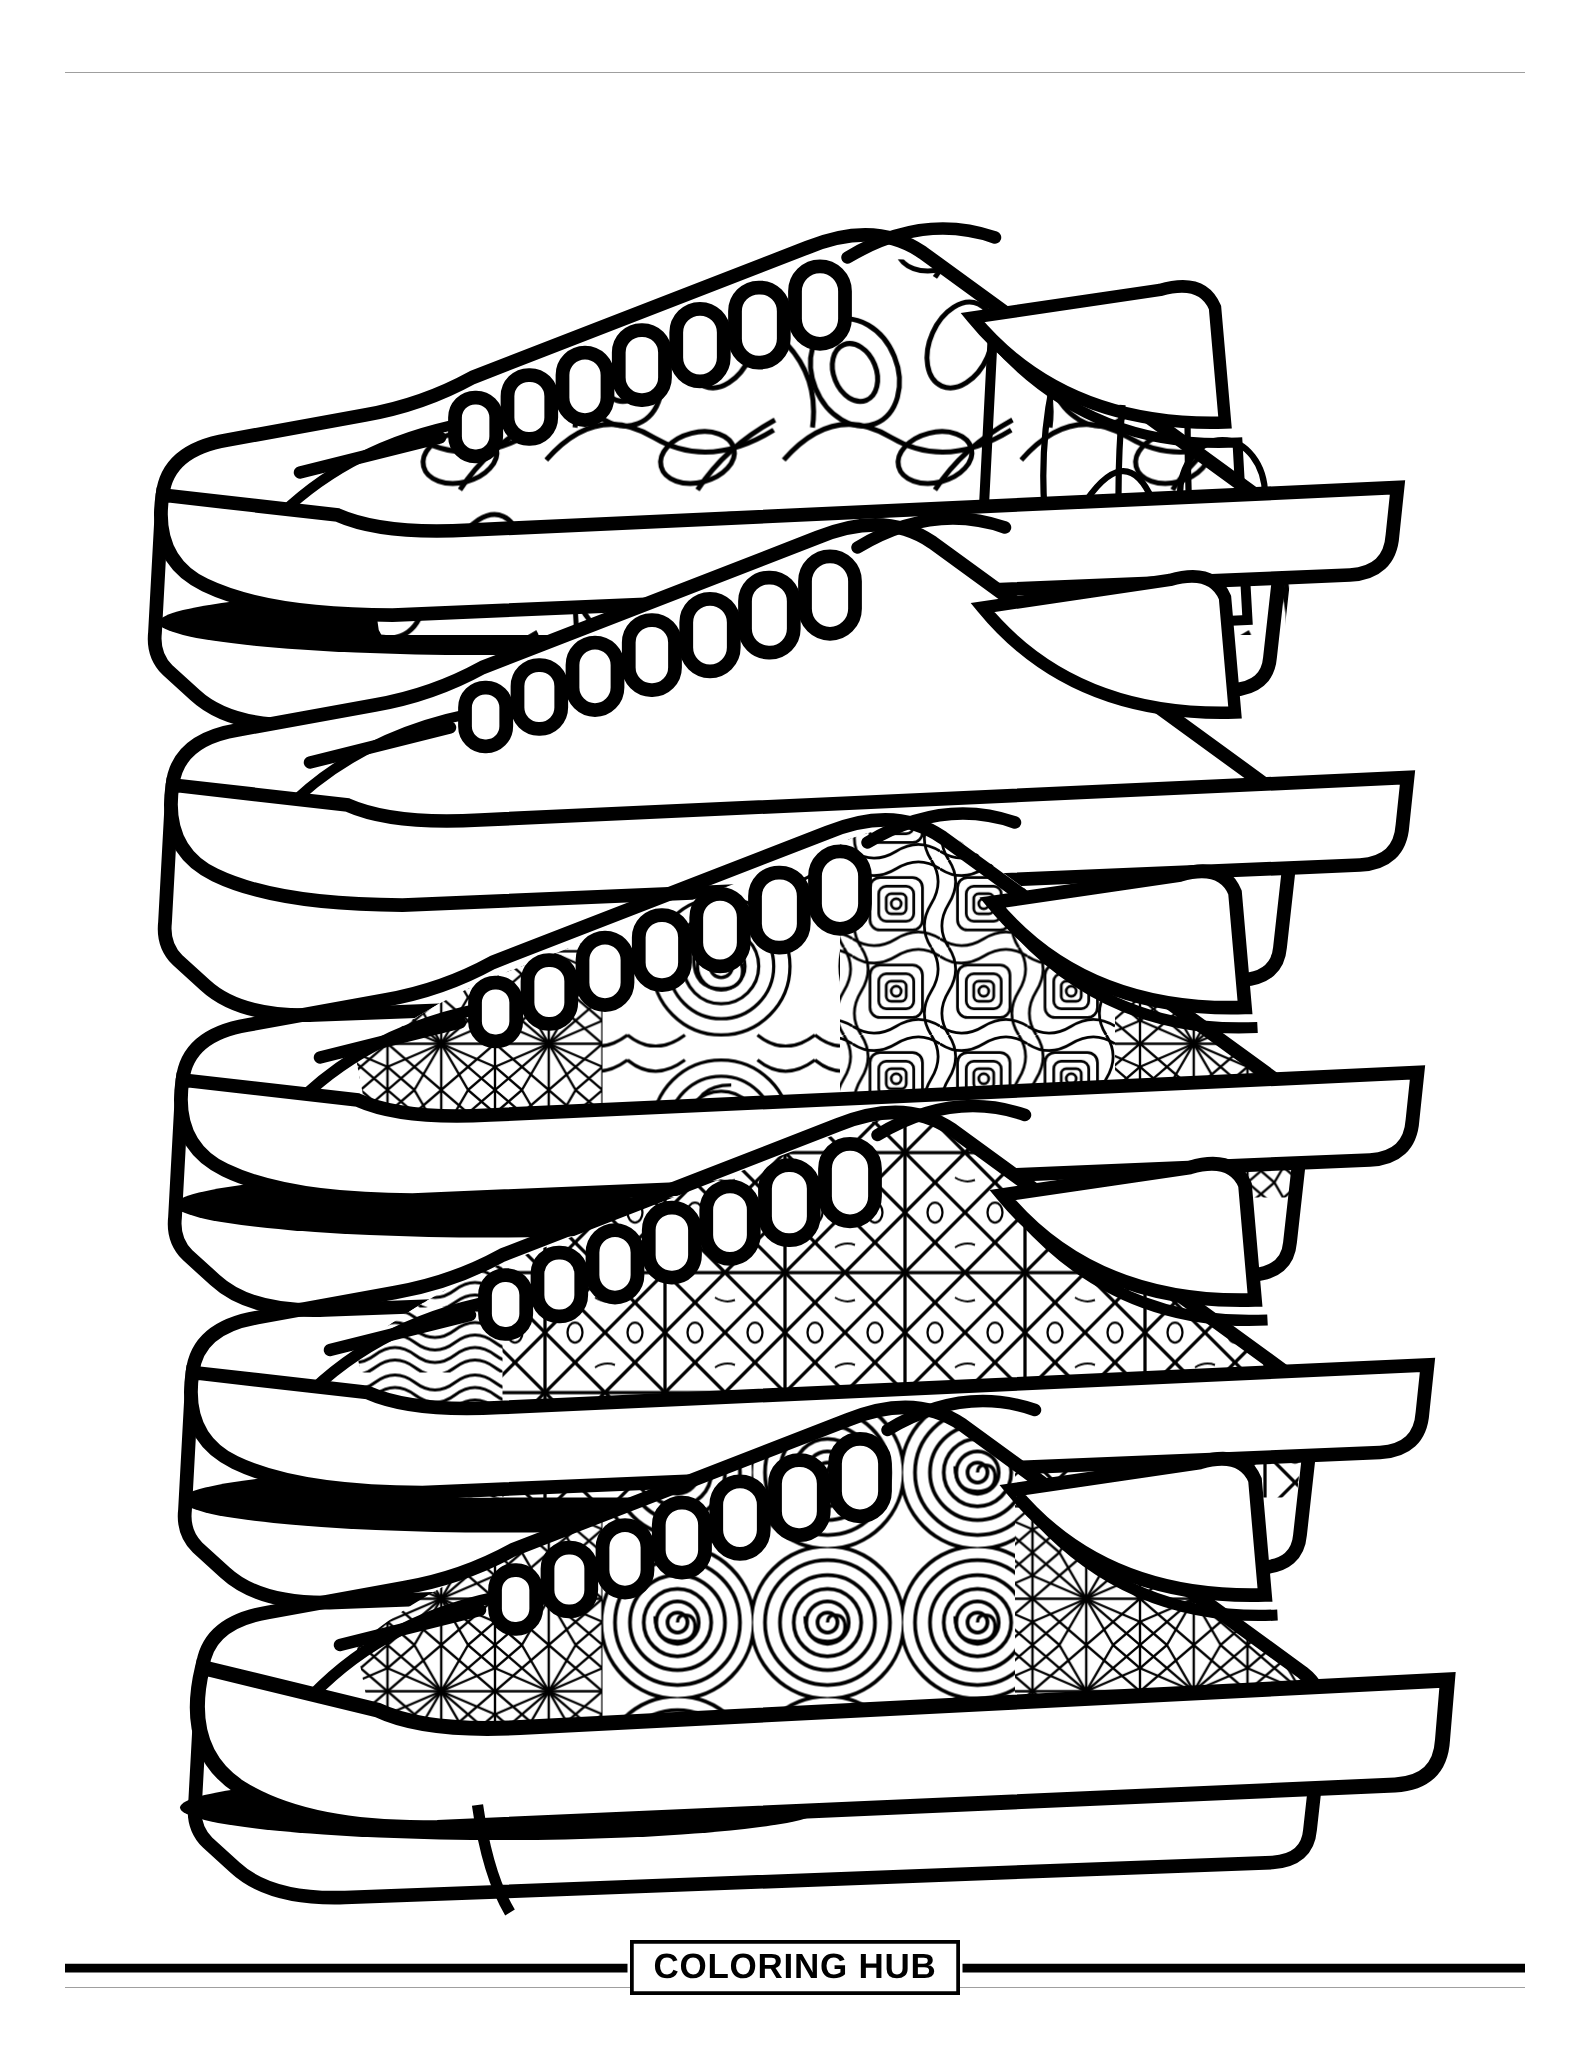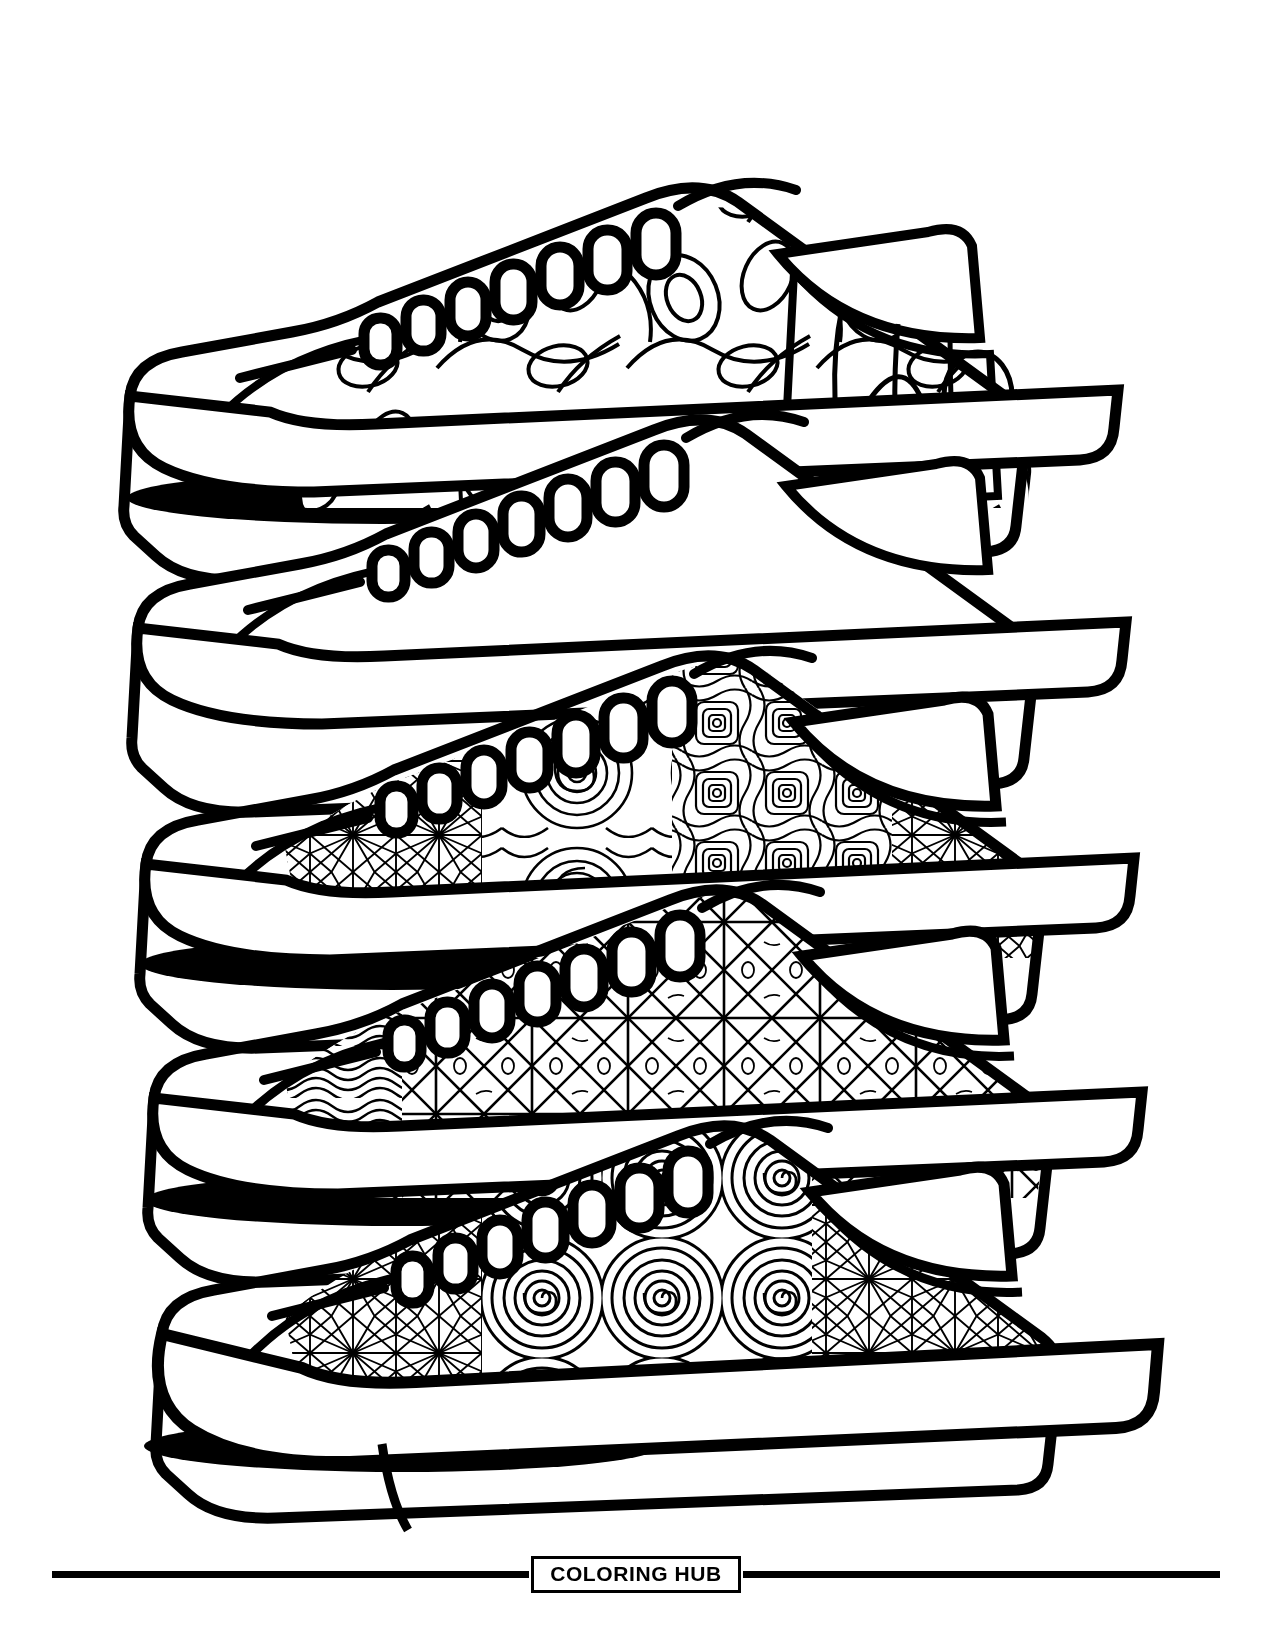--- a/index.html
+++ b/index.html
@@ -7,21 +7,21 @@
        font-family:"Liberation Sans", sans-serif;}
   #page{position:absolute;left:0;top:0;width:1275px;height:1650px;background:#fff;}
   #frame{position:absolute;left:52px;top:58px;width:1168px;height:1532px;
          border:5px solid #000;box-sizing:border-box;background:#fff;}
   #art{position:absolute;left:52px;top:58px;width:1168px;height:1532px;}
   #footer{position:absolute;left:52px;top:1548px;width:1168px;height:52px;
           display:flex;align-items:center;justify-content:center;}
   #footer .rule{flex:1;height:7px;background:#000;}
   #footer .brandbox{border:3px solid #000;background:#fff;padding:4px 16px 6px 16px;
        margin:0 2px;}
-  #footer .brandbox span{font-size:21px;font-weight:bold;letter-spacing:0.6px;color:#000;
+  #footer .brandbox span{font-size:28px;font-weight:bold;letter-spacing:0.6px;color:#000;
        line-height:1;display:block;font-family:"Liberation Sans",sans-serif;}
 </style>
 </head>
 <body>
 
 <div id="page">
 
   <div id="frame"></div>
 
   <svg id="art" viewBox="0 0 1168 1532">

